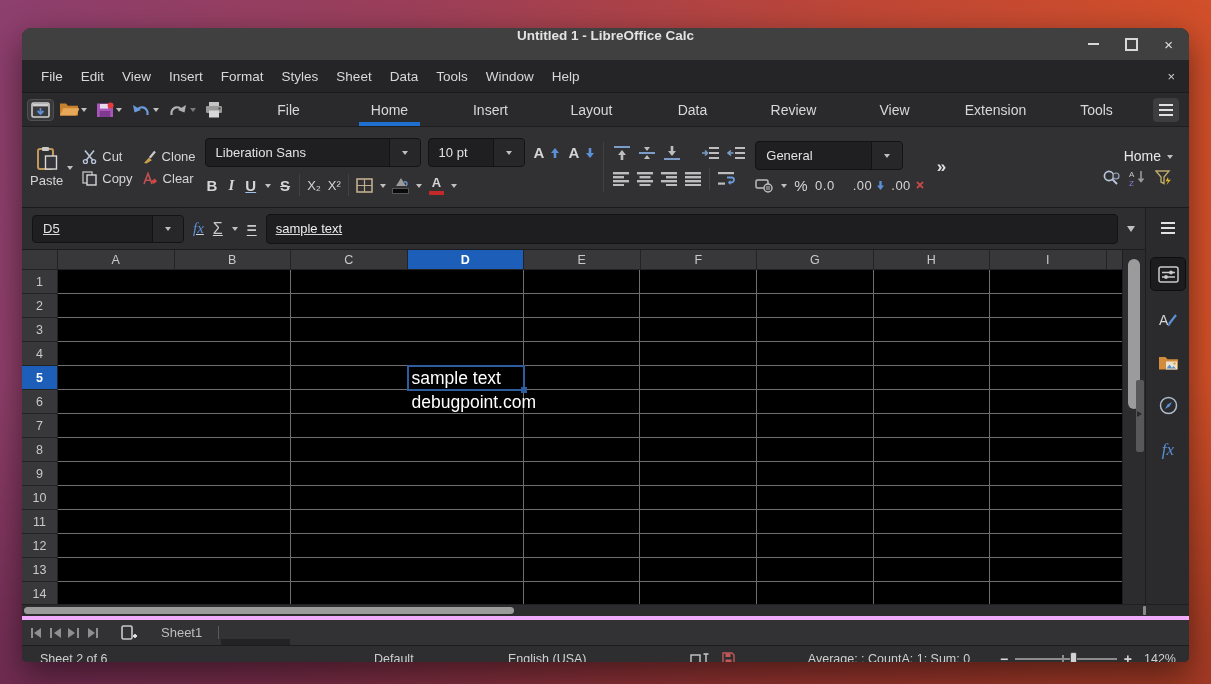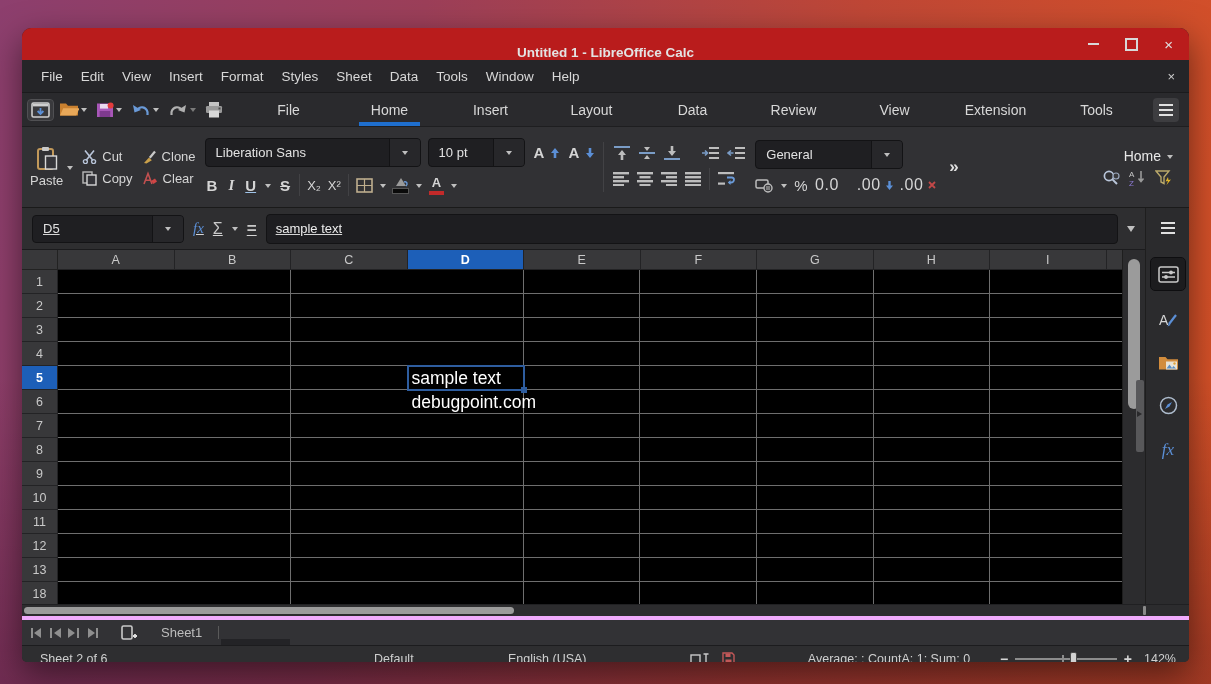--- a/index.html
+++ b/index.html
@@ -6,21 +6,21 @@
   body{
     font-family:"Liberation Sans",sans-serif;
     background:
       linear-gradient(180deg, rgba(0,0,0,0) 55%, rgba(35,0,30,.30) 100%),
       linear-gradient(100deg,#8d3f6e 0%, #9c3f59 32%, #bf4736 65%, #d85226 100%);
   }
   .window{position:absolute;left:22px;top:28px;width:1167px;height:634px;
     background:#2a2a2c;border-radius:9px 9px 5px 5px;overflow:hidden;
     box-shadow:0 12px 34px rgba(0,0,0,.5);color:#d5d5d5;}
   
-  .titlebar{height:32px;background:#b91c1c;display:flex;align-items:flex-end;justify-content:center;position:relative;}
+  .titlebar{height:32px;background:#404040;display:flex;align-items:flex-start;justify-content:center;position:relative;}
   .title{font-size:13.5px;font-weight:bold;color:#e3e3e3;}
   .winbtns{position:absolute;right:16px;top:0;height:100%;display:flex;align-items:center;gap:26px;}
   .btn-min{width:11px;height:2px;background:#d8d8d8;display:inline-block;}
   .btn-max{width:9px;height:9px;border:2px solid #d8d8d8;display:inline-block;}
   .btn-close{font-size:15px;color:#e0e0e0;line-height:1;}
   
   .menubar{height:32px;background:#252528;display:flex;align-items:center;padding:0 10px;position:relative;border-bottom:1px solid #1b1b1d;}
   .menu-item{font-size:13.5px;color:#d8d8d8;padding:0 9px;}
   .menubar .doc-close{position:absolute;right:14px;font-size:13px;color:#cfcfcf;}
   
@@ -47,21 +47,21 @@
   .combo{height:29px;background:#1f1f22;border:1px solid #131315;border-radius:4px;display:flex;align-items:center;font-size:13px;color:#e2e2e2;box-sizing:border-box;}
   .combo .val{padding:0 10px;flex:1;white-space:nowrap;}
   .combo .arr{width:30px;align-self:stretch;border-left:1px solid #131315;display:flex;align-items:center;justify-content:center;background:#27272a;border-radius:0 3px 3px 0;}
   .fmt{font-size:15px;font-weight:bold;color:#d5d5d5;padding:0 2px;}
   .fmt.i{font-style:italic;font-family:"Liberation Serif",serif;}
   .fmt.u{text-decoration:underline;text-decoration-color:#9fc3e8;}
   .fmt.s{text-decoration:line-through;}
   .subsup{font-size:13px;color:#d5d5d5;}
   .colorbtn{display:flex;flex-direction:column;align-items:center;gap:1px;}
   .colorbtn .bar{width:15px;height:3.5px;}
-  .num-txt{font-size:16px;color:#d5d5d5;letter-spacing:.5px;}
+  .num-txt{font-size:13px;color:#d5d5d5;letter-spacing:.5px;}
   .merge{display:flex;flex-direction:column;align-items:center;gap:4px;color:#8b8b8b;font-size:13px;}
   .chev{font-size:17px;color:#e0e0e0;font-weight:bold;padding:0 4px;}
   .ctxcol{margin-left:auto;display:flex;flex-direction:column;align-items:flex-end;gap:6px;padding-right:8px;}
   .ctxsel{display:flex;align-items:center;gap:6px;font-size:14px;color:#e8e8e8;}
   .icon{display:inline-flex;align-items:center;justify-content:center;}
   .icon svg{display:block;}
   
   .bodyarea{height:396px;position:relative;background:#2c2c2e;}
   .fbar{position:absolute;left:0;top:0;width:1123px;height:42px;background:#2e2e30;display:flex;align-items:center;padding:0 10px;box-sizing:border-box;gap:9px;border-bottom:1px solid #1b1b1d;text-decoration:underline;}
   .namebox{width:152px;height:28px;}
@@ -518,21 +518,21 @@
         <span class="rh">4</span>
         <span class="rh sel">5</span>
         <span class="rh">6</span>
         <span class="rh">7</span>
         <span class="rh">8</span>
         <span class="rh">9</span>
         <span class="rh">10</span>
         <span class="rh">11</span>
         <span class="rh">12</span>
         <span class="rh">13</span>
-        <span class="rh">18</span>
+        <span class="rh">14</span>
       </div>
       <div class="cells">
         <span class="ctext" style="left:349.5px;top:96px">sample text</span>
         <span class="ctext" style="left:349.5px;top:120px">debugpoint.com</span>
         <span class="selbox"></span>
       </div>
     </div>
 
     <div class="vscroll">
       <span class="vthumb"></span>

